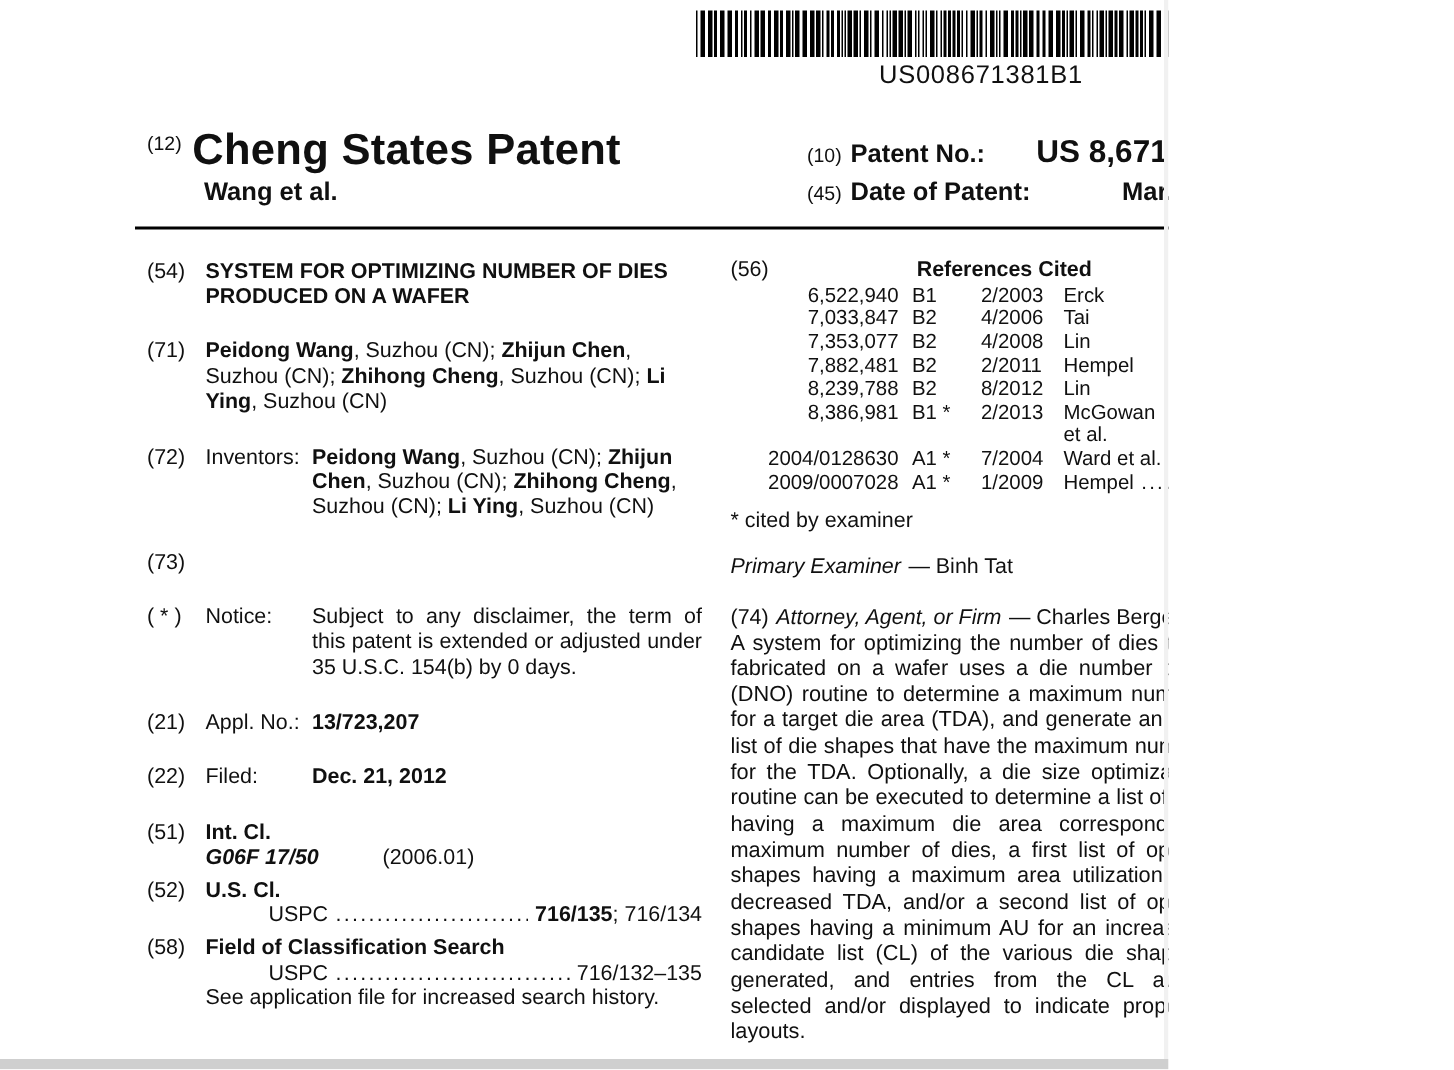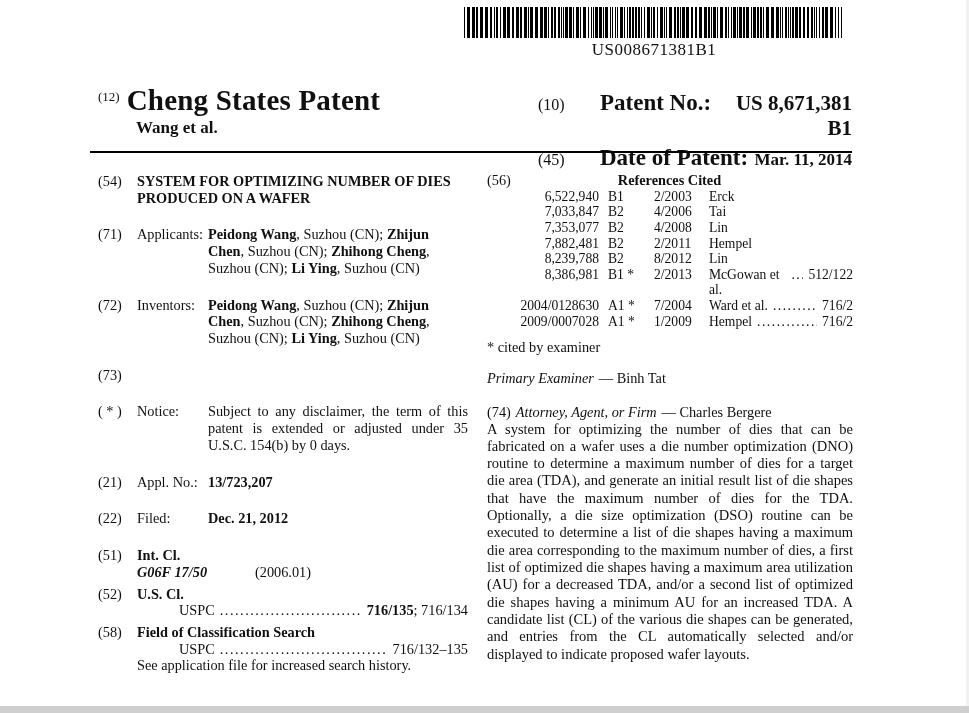--- a/index.html
+++ b/index.html
@@ -1,37 +1,37 @@
 <!DOCTYPE html>
 <html><head>
 <meta charset="utf-8">
 <style>
   html,body{margin:0;padding:0;background:#fff;}
   .page{
-    position:relative;width:969px;height:713px;background:#ffffff;
-    font-family:Liberation Serif, serif;color:#101010;overflow:hidden;
+    position:relative;width:779px;height:713px;background:#ffffff;
+    font-family:Liberation Sans, sans-serif;color:#101010;overflow:hidden;
   }
   .edge-bottom{position:absolute;left:0;bottom:0;width:100%;height:7px;background:#cfcfcf;}
   .edge-right{position:absolute;right:0;top:0;width:3px;height:100%;background:#f1f1f1;}
 
   
   .barcode-block{position:absolute;left:455px;top:7px;width:398px;text-align:center;}
   .barcode{height:31px;display:flex;align-items:stretch;justify-content:center;}
   .bar{background:#000;flex:none;}
   .barcode-text{font-size:17px;margin-top:2px;letter-spacing:.5px;}
 
   
   .header-left{position:absolute;left:98px;top:84px;}
   .kind-num{font-size:13px;vertical-align:9px;margin-right:7px;}
   .main-title{font-size:29px;font-weight:bold;display:inline;letter-spacing:.2px;}
   .party{font-weight:bold;font-size:17px;margin-left:38px;margin-top:1px;}
   .header-right{position:absolute;left:538px;top:90px;width:314px;}
   .hr-row{display:flex;align-items:baseline;margin-bottom:4px;}
-  .hr-num{font-size:16px;width:29px;flex:none;}
-  .hr-label{font-weight:bold;font-size:23px;flex:none;margin-left:33px;}
+  .hr-num{font-size:13px;width:29px;flex:none;}
+  .hr-label{font-weight:bold;font-size:17px;flex:none;}
   .hr-value{flex:1;text-align:right;font-weight:bold;}
   .patent-no-value{font-size:21px;}
   .date-value{font-size:17px;}
   .rule{position:absolute;left:90px;top:151px;width:762px;height:2px;background:#000;}
 
   
   .col-left{position:absolute;left:98px;top:173px;width:370px;font-size:14.3px;line-height:1.17;}
   .col-right{position:absolute;left:487px;top:172px;width:366px;font-size:14.3px;line-height:1.17;}
 
   .sec{display:flex;margin-bottom:20px;}
@@ -219,21 +219,20 @@
 
     <div class="sec">
       <span class="num">(54)</span>
       <div class="body title-text">SYSTEM FOR OPTIMIZING NUMBER OF DIES PRODUCED ON A WAFER</div>
     </div>
 
     <div class="sec">
       <span class="num">(71)</span>
       <div class="body">
         <div class="kv">
-          <span class="kv-label">Applicants:</span>
           <div class="kv-value"><span class="b">Peidong Wang</span><span>, Suzhou (CN); </span><span class="b">Zhijun Chen</span><span>, Suzhou (CN); </span><span class="b">Zhihong Cheng</span><span>, Suzhou (CN); </span><span class="b">Li Ying</span><span>, Suzhou (CN)</span></div>
         </div>
       </div>
     </div>
 
     <div class="sec">
       <span class="num">(72)</span>
       <div class="body">
         <div class="kv">
           <span class="kv-label">Inventors:</span>

